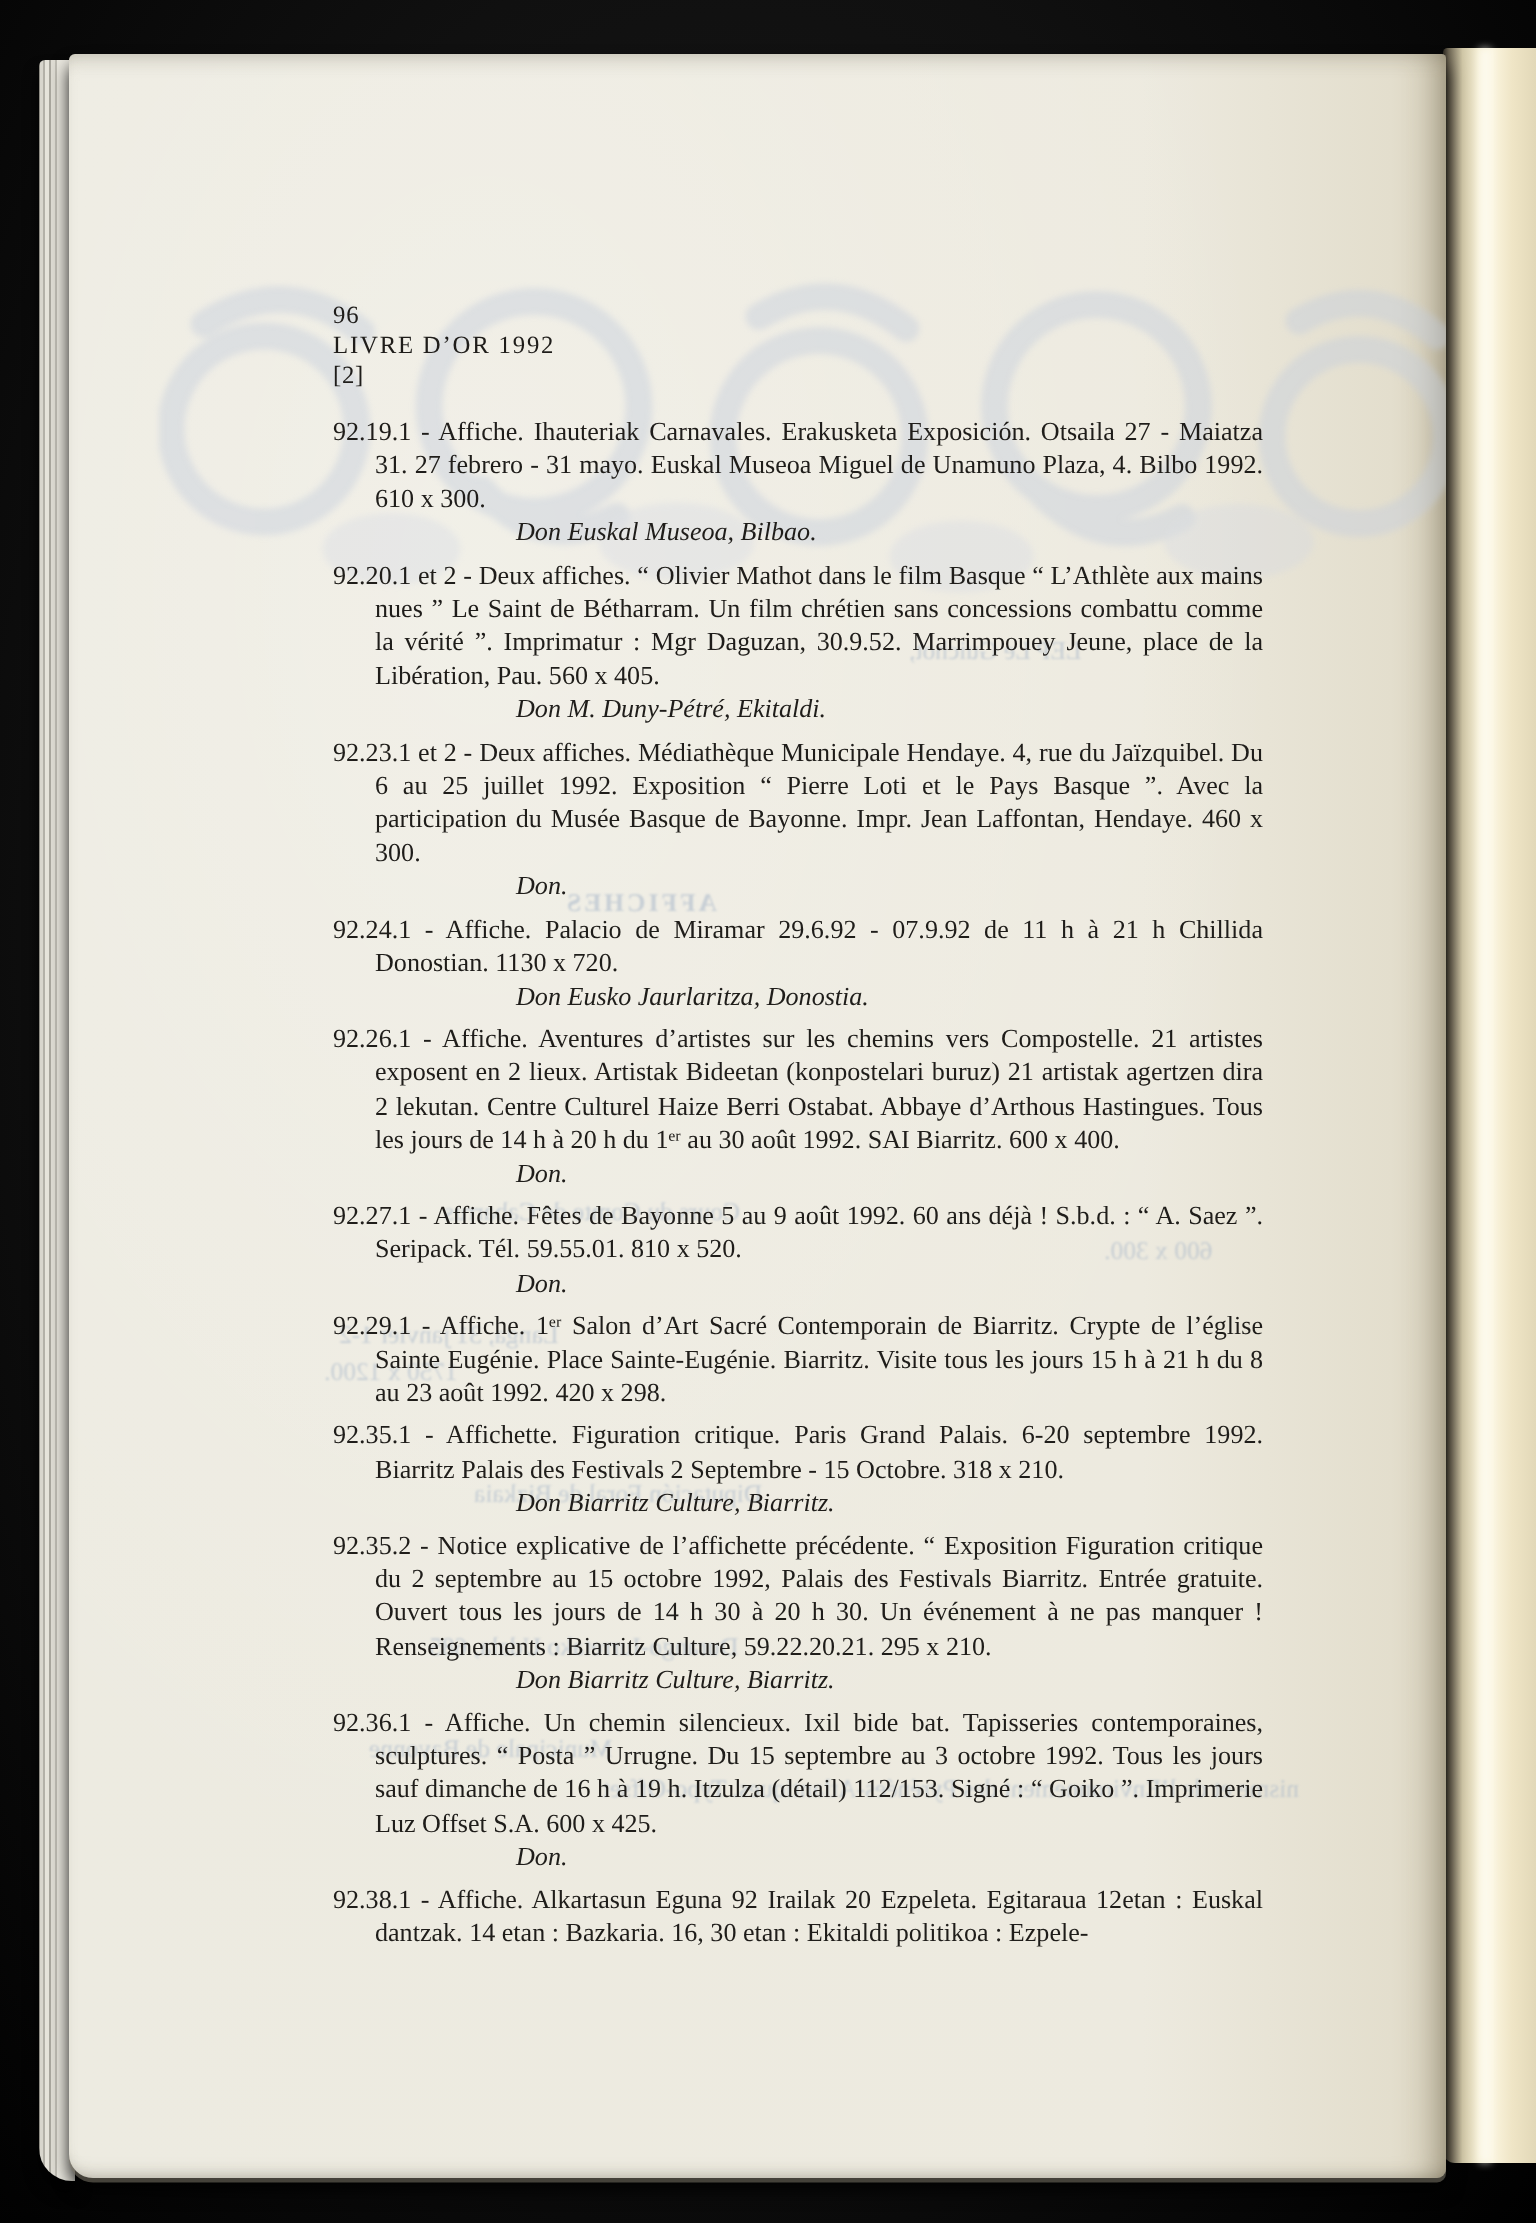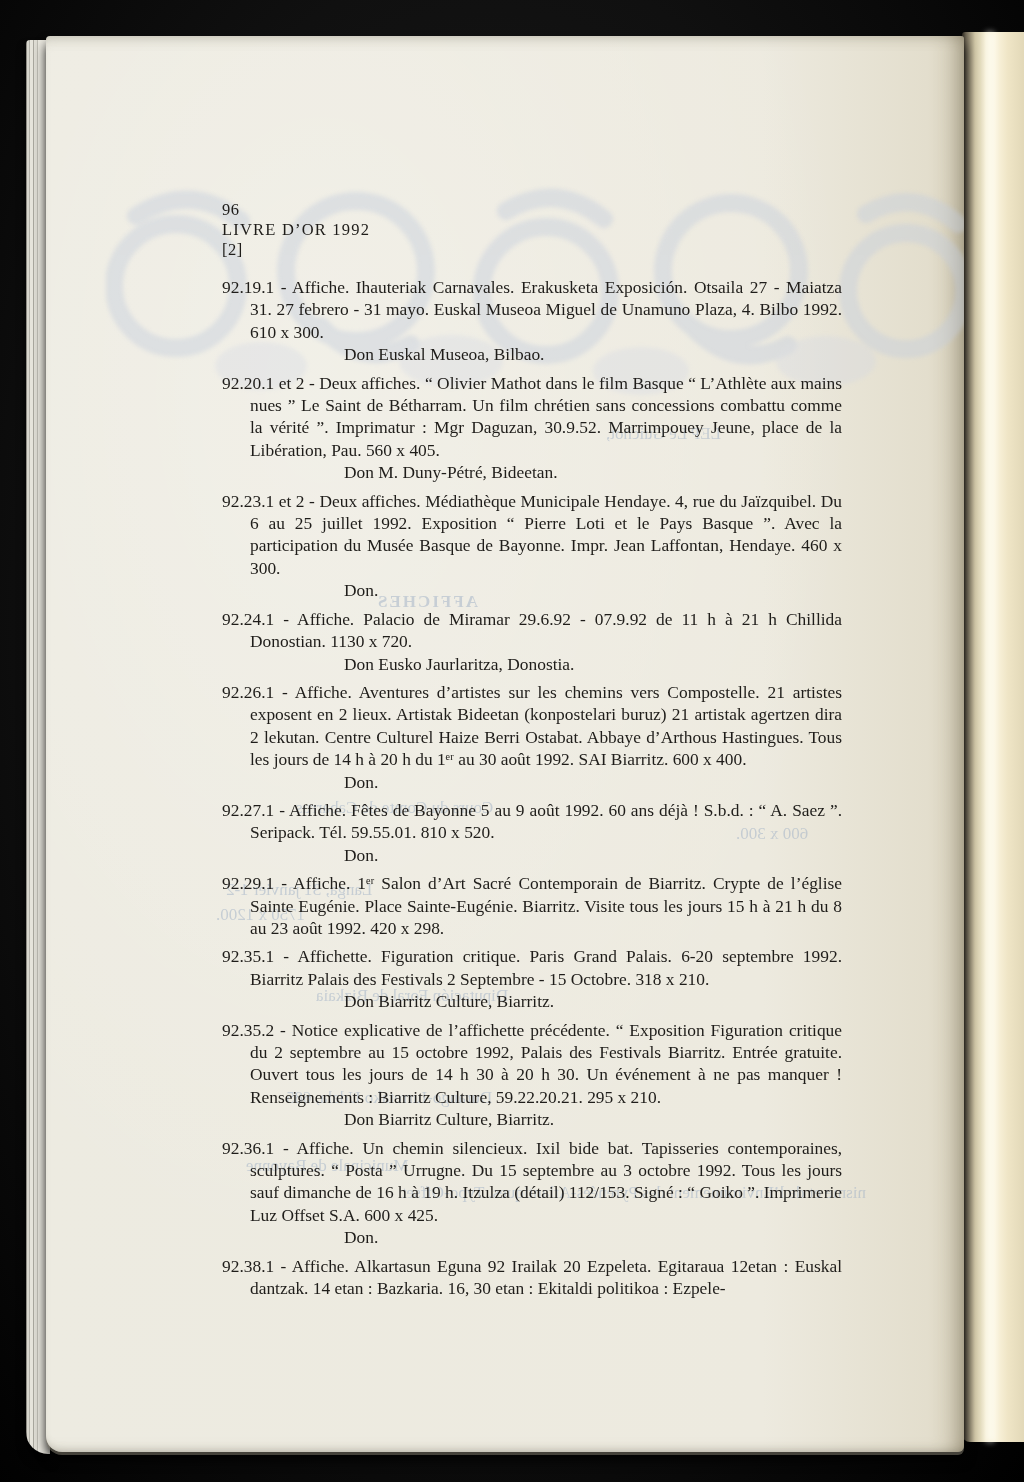--- a/index.html
+++ b/index.html
@@ -65,21 +65,21 @@
   
   .column{position:absolute;left:176px;top:164px;width:620px;color:#1f1d1a;}
   .pagehead{
     display:flex;justify-content:space-between;align-items:baseline;
     font-size:16.5px;letter-spacing:.5px;flex-direction:column;
   }
   .pagehead .title{letter-spacing:1.2px;text-align:right;}
   .entries{margin-top:16px;font-size:17.4px;line-height:22.4px;}
   .entry{margin:0 0 6px 0;}
   .entry-text{margin:0;padding-left:28px;text-indent:-28px;text-align:justify;}
-  .entry-donation{margin:0 0 0 122px;}
+  .entry-donation{margin:0 0 0 122px;font-style:italic;}
   .entry-donation:empty{display:none;}
 </style>
 </head>
 <body>
 
 <div class="scene">
 
   <div class="page-stack"></div>
   <div class="fore-edge"></div>
 
@@ -126,21 +126,21 @@
       </header>
 
       <main class="entries">
 
         <div class="entry">
           <p class="entry-text">92.19.1 - Affiche. Ihauteriak Carnavales. Erakusketa Exposición. Otsaila 27 - Maiatza 31. 27 febrero - 31 mayo. Euskal Museoa Miguel de Unamuno Plaza, 4. Bilbo 1992. 610 x 300.</p>
           <p class="entry-donation">Don Euskal Museoa, Bilbao.</p>
         </div>
         <div class="entry">
           <p class="entry-text">92.20.1 et 2 - Deux affiches. “ Olivier Mathot dans le film Basque “ L’Athlète aux mains nues ” Le Saint de Bétharram. Un film chrétien sans concessions combattu comme la vérité ”. Imprimatur : Mgr Daguzan, 30.9.52. Marrimpouey Jeune, place de la Libération, Pau. 560 x 405.</p>
-          <p class="entry-donation">Don M. Duny-Pétré, Bideetan.</p>
+          <p class="entry-donation">Don M. Duny-Pétré, Ekitaldi.</p>
         </div>
         <div class="entry">
           <p class="entry-text">92.23.1 et 2 - Deux affiches. Médiathèque Municipale Hendaye. 4, rue du Jaïzquibel. Du 6 au 25 juillet 1992. Exposition “ Pierre Loti et le Pays Basque ”. Avec la participation du Musée Basque de Bayonne. Impr. Jean Laffontan, Hendaye. 460 x 300.</p>
           <p class="entry-donation">Don.</p>
         </div>
         <div class="entry">
           <p class="entry-text">92.24.1 - Affiche. Palacio de Miramar 29.6.92 - 07.9.92 de 11 h à 21 h Chillida Donostian. 1130 x 720.</p>
           <p class="entry-donation">Don Eusko Jaurlaritza, Donostia.</p>
         </div>
         <div class="entry">

